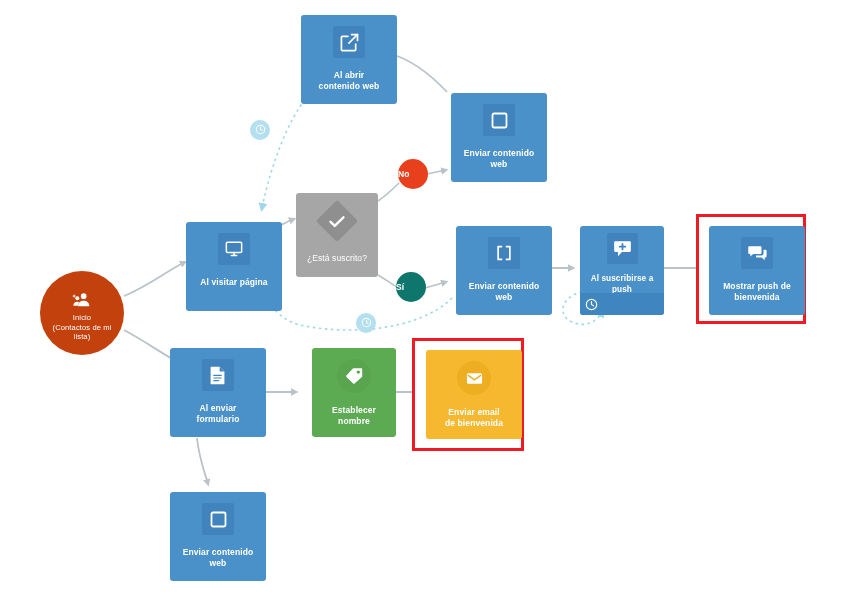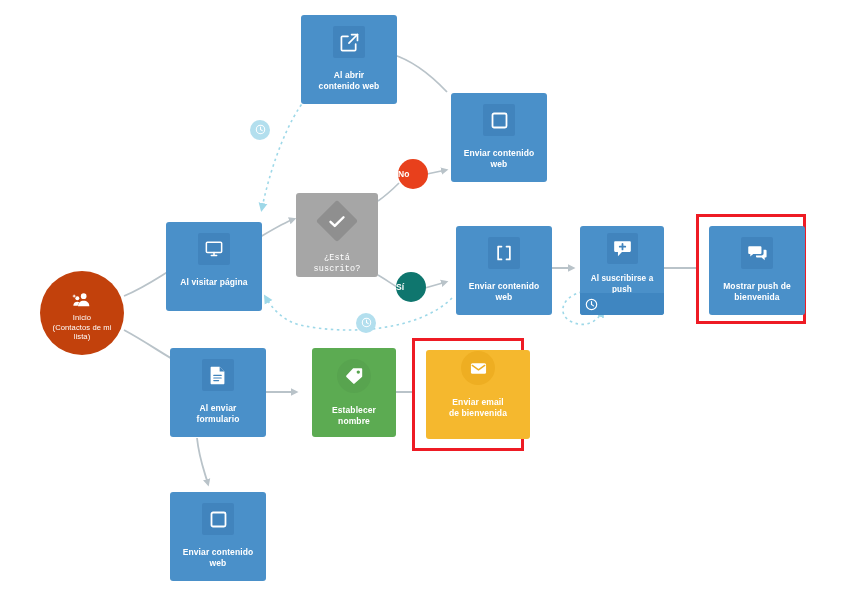--- a/index.html
+++ b/index.html
@@ -87,23 +87,23 @@
     background: #58a44f;
     display: flex;
     align-items: center;
     justify-content: center;
   }
   .n-green .node-label { margin-top: 12px; }
 
   
   .n-yellow {
     background: #f5b82e;
-    width: 104px;
+    width: 96px;
     height: 89px;
-    padding-top: 1px;
+    padding-top: 11px;
   }
   .n-yellow .icon-circle {
     width: 34px;
     height: 34px;
     border-radius: 50%;
     background: #eeae22;
     display: flex;
     align-items: center;
     justify-content: center;
   }
@@ -125,21 +125,20 @@
     display: flex;
     align-items: center;
     justify-content: center;
     margin-top: 3px;
   }
   .n-grey .icon-diamond > svg { transform: rotate(-45deg); }
   .n-grey .node-label {
     margin-top: 17px;
     font-weight: normal;
     font-size: 8.5px;
-    font-family: Liberation Mono, monospace;
   }
 
   
   .n-start {
     width: 84px;
     height: 84px;
     border-radius: 50%;
     background: #c2410c;
     padding-top: 21px;
   }
@@ -288,21 +287,21 @@
         <circle cx="6.4" cy="7.4" r="2.4"></circle>
         <path d="M1.6,16.6 C1.6,13.4 3.6,11.8 6.4,11.8 C7.4,11.8 8.2,12 8.9,12.4 C7.6,13.6 7,15 7,16.6 Z"></path>
         <path d="M2.6,3.2 L2.6,6.6 M0.9,4.9 L4.3,4.9" stroke="#ffffff" stroke-width="1.2"></path>
       </svg>
     </span>
     <span class="node-label">Inicio
 (Contactos de mi
 lista)</span>
   </div>
 
-  <div class="node n-blue" style="left:166px;top:222px;z-index:3;">
+  <div class="node n-blue" style="left:186px;top:222px;z-index:3;">
     <span class="icon-sq">
       <svg width="18" height="16" viewBox="0 0 20 18" fill="none" stroke="#ffffff" stroke-width="1.7">
         <rect x="1.4" y="1.4" width="17.2" height="11.6" rx="1.2"></rect>
         <path d="M7,16.4 L13,16.4 M10,13 L10,16.4" stroke-linecap="round"></path>
       </svg>
     </span>
     <span class="node-label">Al visitar página</span>
   </div>
 
   <div class="node n-grey" style="left:296px;top:193px;z-index:3;">

